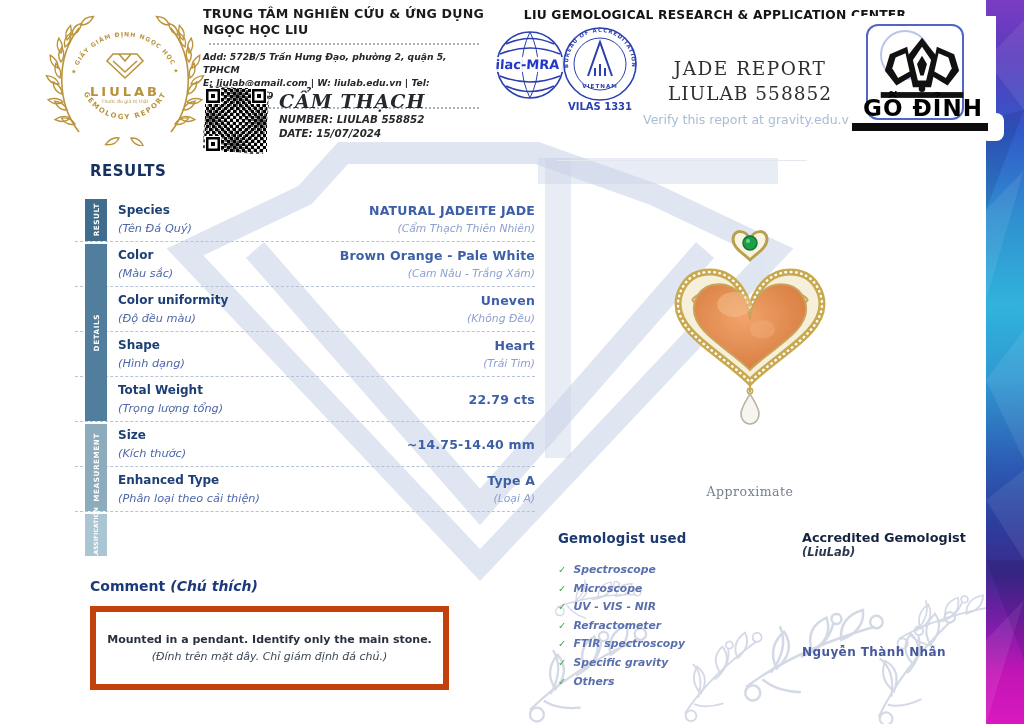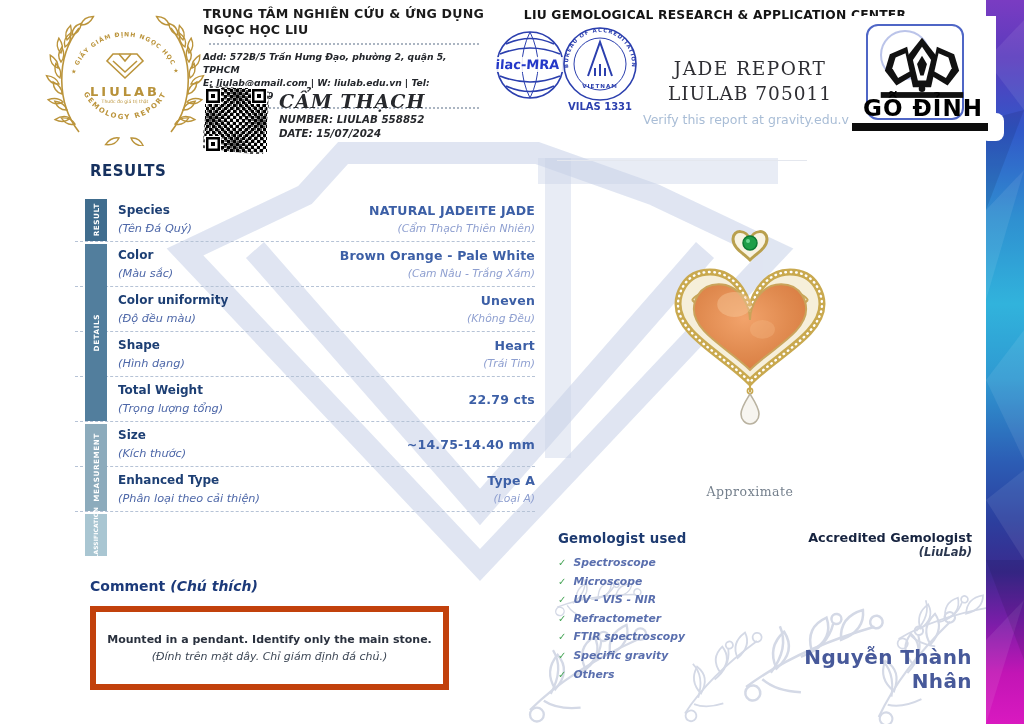--- a/index.html
+++ b/index.html
@@ -73,29 +73,29 @@
   .comment-l1{font-size:11px;font-weight:bold;color:#2a313e;line-height:17px;}
   .comment-l2{font-size:11px;font-style:italic;color:#3c4654;line-height:17px;}
 
   
   .pendant{left:668px;top:222px;z-index:2;}
   .caption{left:660px;top:484px;width:180px;text-align:center;font-size:12.5px;color:#75808d;letter-spacing:.5px;z-index:2;}
 
   
   .equip{left:558px;top:531px;width:200px;z-index:3;}
   .equip-h{font-size:13.3px;font-weight:bold;color:#1d3a70;letter-spacing:.2px;}
-  .equip ul{list-style:none;margin:8px 0 0 0;padding:0;}
+  .equip ul{list-style:none;margin:15px 0 0 0;padding:0;}
   .equip li{font-size:10.8px;font-style:italic;font-weight:bold;color:#5a6fae;line-height:18.6px;}
   .equip li .chk{color:#4aa65a;font-style:normal;margin-right:7px;font-size:10px;}
 
   
-  .gemo{left:770px;top:530px;width:202px;text-align:right;z-index:3;}
+  .gemo{left:802px;top:530px;width:202px;text-align:left;z-index:3;}
   .gemo-title{font-size:12.8px;font-weight:bold;color:#16233f;line-height:15px;}
   .gemo-org{font-size:11.5px;font-style:italic;font-weight:bold;color:#2c3850;line-height:14px;}
-  .gemo-name{margin-top:86px;font-size:20px;font-weight:bold;color:#47599a;letter-spacing:.4px;}
+  .gemo-name{margin-top:86px;font-size:12px;font-weight:bold;color:#47599a;letter-spacing:.4px;}
 </style>
 </head>
 <body>
 
 <div class="page">
 
   <svg class="abs wm" style="left:150px;top:140px;" width="680" height="460" viewBox="0 0 680 460">
     <g stroke="#c7d1e8" fill="none" opacity="0.55">
       <path d="M155,55 L193,13 L387,13 L505,55 L625,112 L330,425 L35,112 Z" stroke-width="22"></path>
       <path d="M105,110 L330,367 L555,110" stroke-width="24"></path>
@@ -258,21 +258,21 @@
     </g>
     <text font-size="5.4" fill="#2b3fae" font-weight="bold" letter-spacing="1">
       <textPath href="#bcirc" startOffset="50%" text-anchor="middle">BUREAU OF ACCREDITATION</textPath>
     </text>
     <text x="42" y="64" text-anchor="middle" font-size="5.6" font-weight="bold" fill="#2b3fae" letter-spacing="1">VIETNAM</text>
   </svg>
   <div class="abs vilas">VILAS 1331</div>
 
   <div class="abs report-block">
     <div class="report-type serif">JADE REPORT</div>
-    <div class="report-num serif">LIULAB 705011</div>
+    <div class="report-num serif">LIULAB 558852</div>
     <div class="verify">Verify this report at gravity.edu.vn</div>
   </div>
 
   <div class="abs godinh">
     <div class="godinh-frame"></div>
     <div class="godinh-globe"></div>
     <svg style="position:absolute;left:6px;top:20px;" width="132" height="66" viewBox="0 0 132 80">
       <rect x="16" y="68" width="100" height="7" fill="#111"></rect>
       <polygon points="66,2 85,26 77,62 55,62 47,26" fill="#111"></polygon>
       <polygon points="66,13 77,29 71,54 61,54 55,29" fill="#fff"></polygon>

